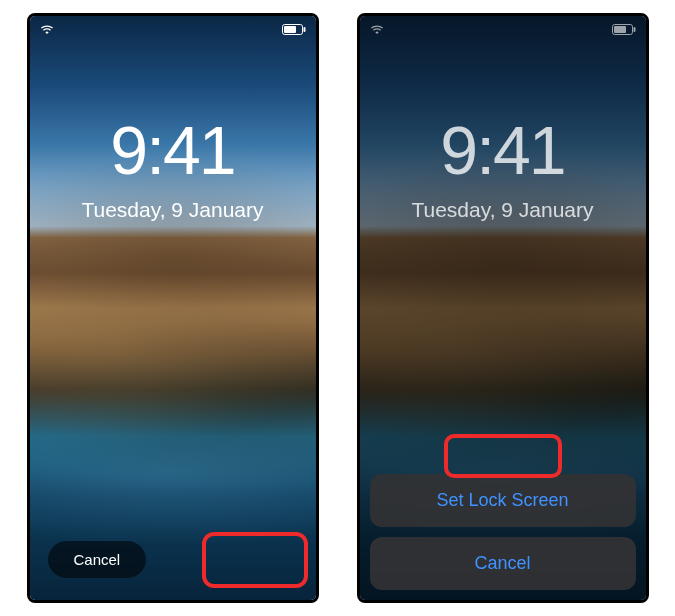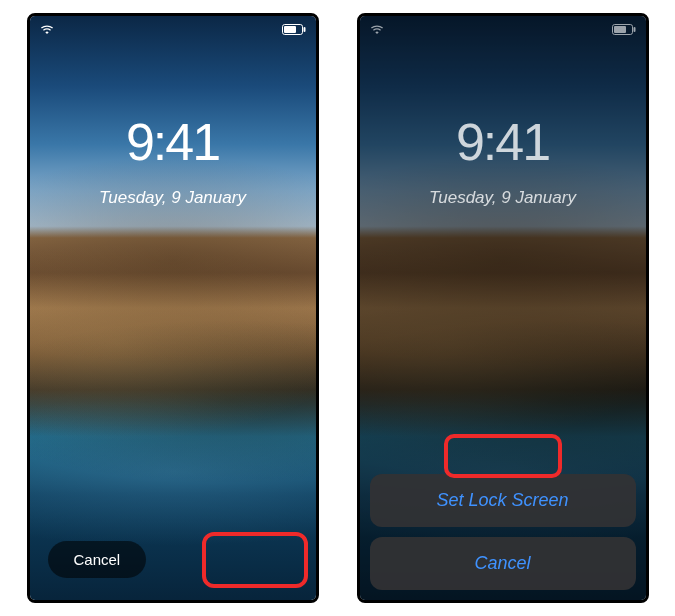--- a/index.html
+++ b/index.html
@@ -75,30 +75,29 @@
   .clock {
     position: absolute;
     top: 100px;
     left: 0;
     right: 0;
     text-align: center;
     color: #fff;
     z-index: 3;
   }
   .time {
-    font-size: 52px;
+    font-size: 68px;
     font-weight: 300;
     letter-spacing: -2px;
     line-height: 1;
   }
   .date {
-    margin-top: 20px;
-    font-size: 17px;
+    margin-top: 14px;
+    font-size: 21px;
     font-weight: 400;
-    font-style: italic;
   }
   .clock.dim-text .time,
   .clock.dim-text .date { color: rgba(255,255,255,0.78); }
   
   .bottom-bar {
     position: absolute;
     bottom: 22px;
     left: 18px;
     right: 18px;
     display: flex;
@@ -113,21 +112,20 @@
     border-radius: 22px;
     border: none;
   }
   
   .action-sheet {
     position: absolute;
     left: 10px;
     right: 10px;
     bottom: 10px;
     z-index: 5;
-    font-style: italic;
   }
   .as-group {
     background: rgba(50,50,52,0.92);
     border-radius: 12px;
     overflow: hidden;
     margin-bottom: 10px;
   }
   .as-item {
     text-align: center;
     color: #3f92ff;

